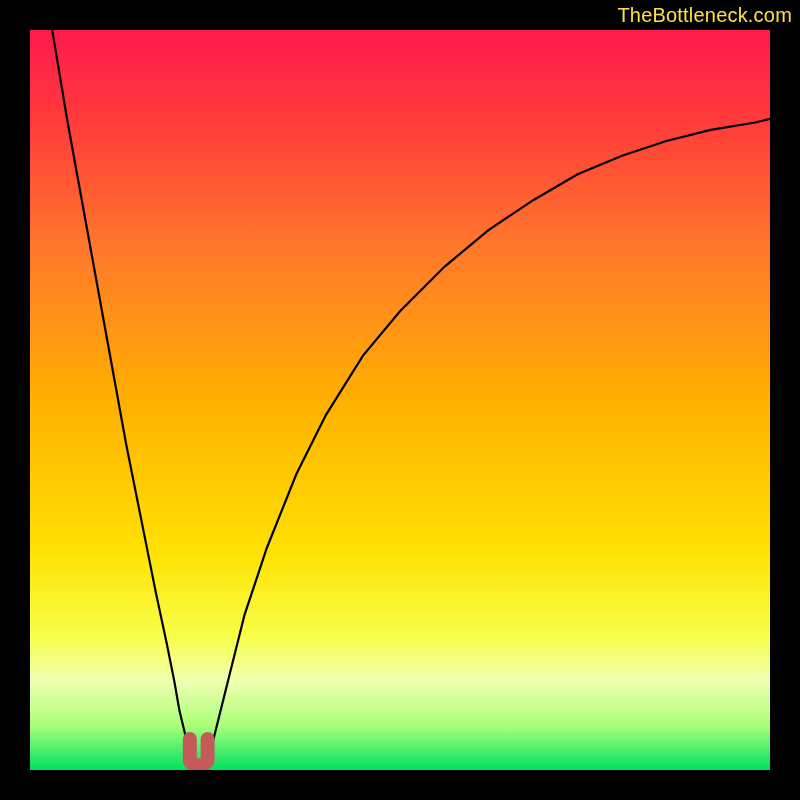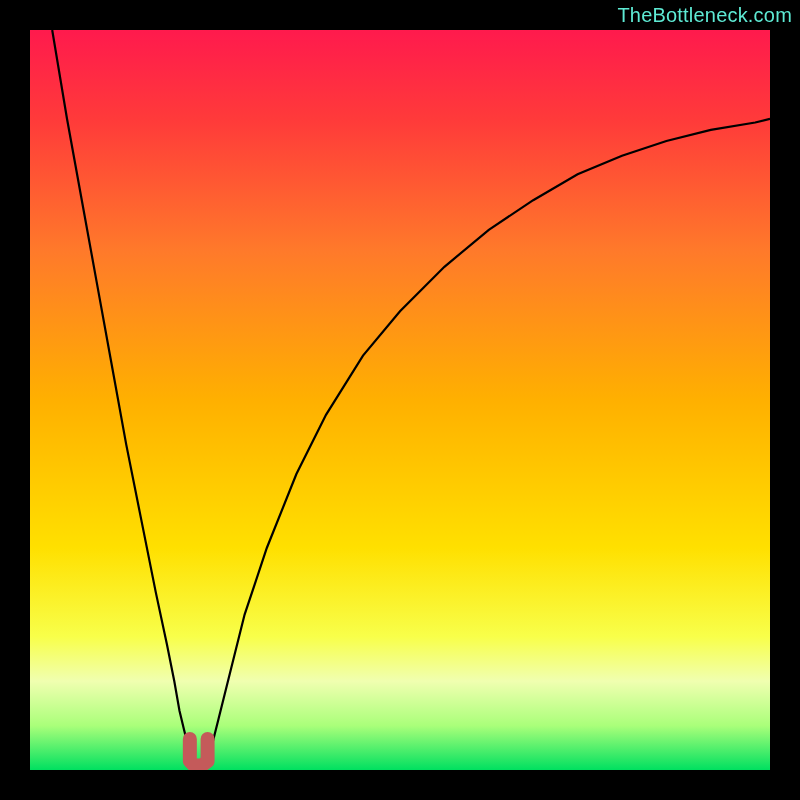--- a/index.html
+++ b/index.html
@@ -23,21 +23,21 @@
     top: 30px;
     left: 30px;
     width: 740px;
     height: 740px;
     overflow: hidden;
   }
   .watermark {
     position: absolute;
     top: 4px;
     right: 8px;
-    color: #5eead4;
+    color: #fde047;
     font-size: 20px;
     font-weight: 500;
     letter-spacing: 0.2px;
   }
   svg {
     display: block;
   }
 </style>
 </head>
 <body>

